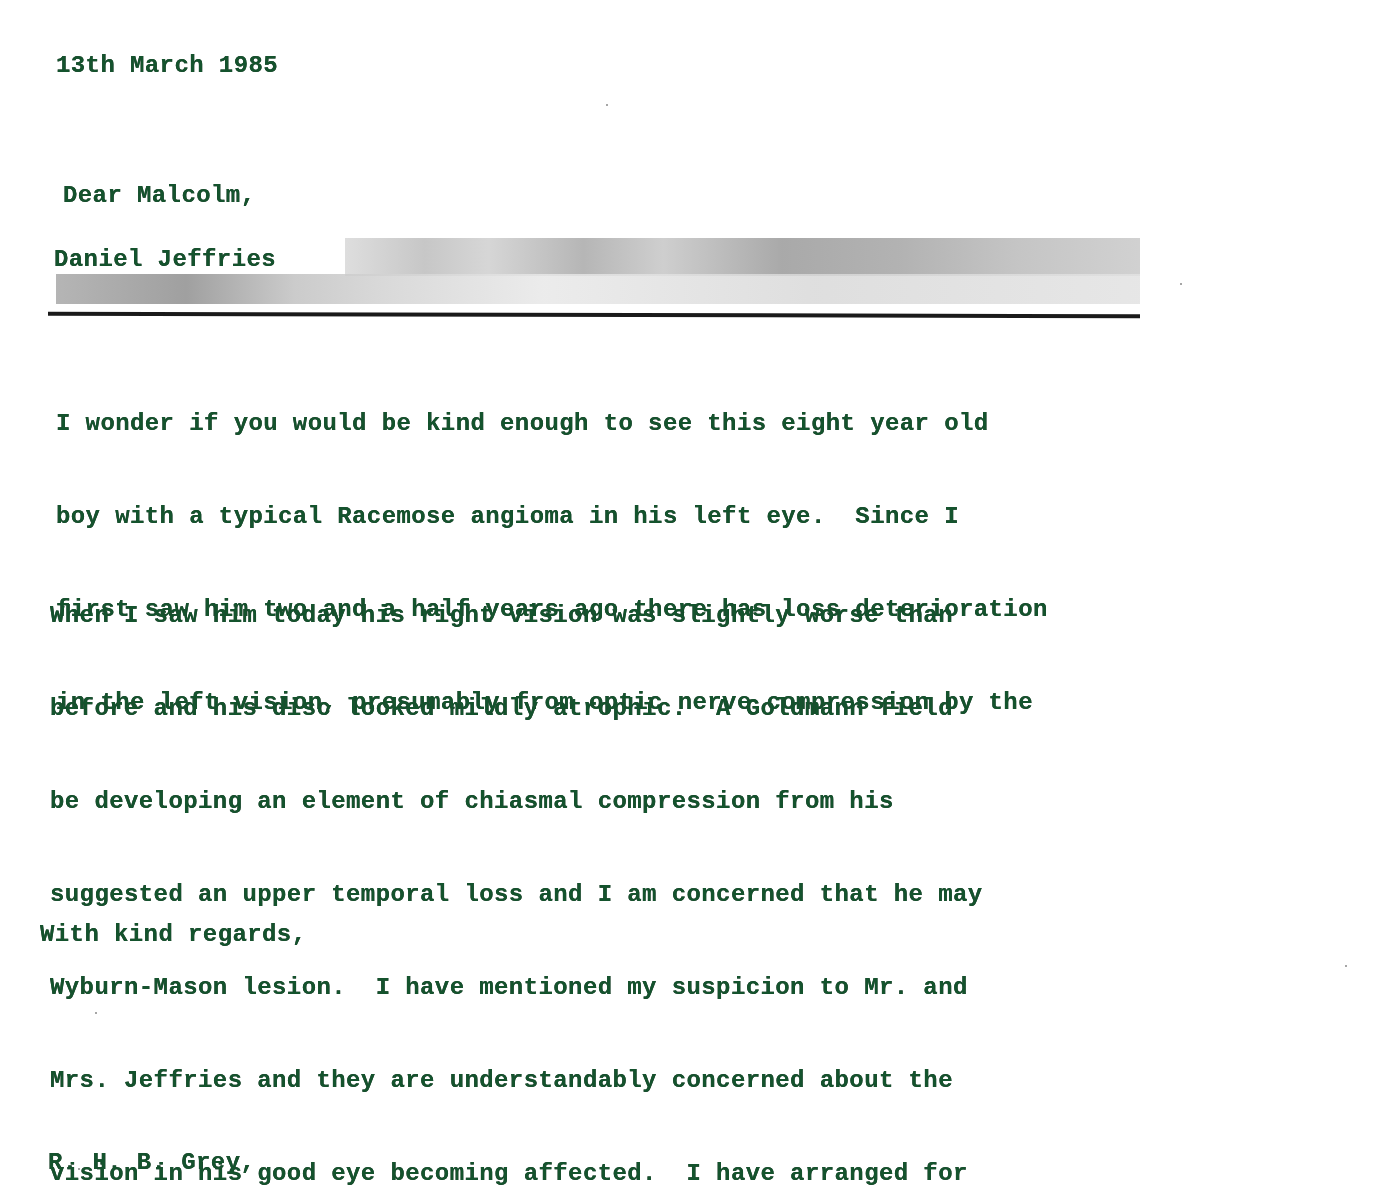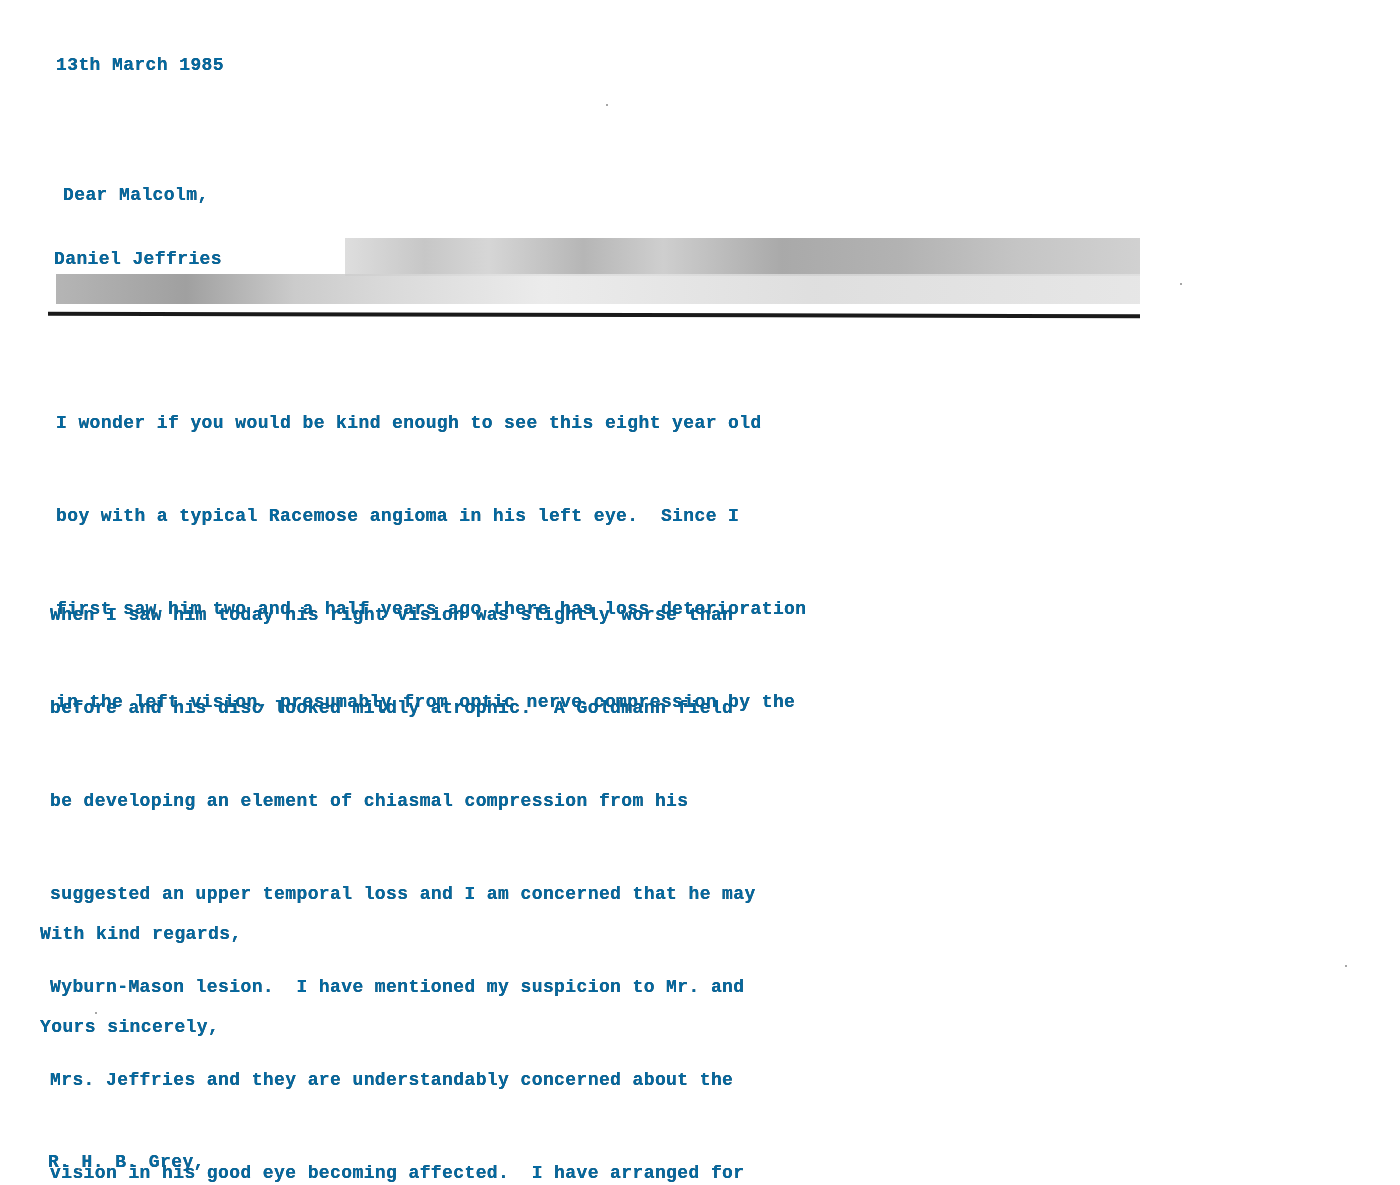--- a/index.html
+++ b/index.html
@@ -4,26 +4,26 @@
 <style>
   html, body { margin: 0; padding: 0; background: #ffffff; }
   body {
     width: 1400px; height: 1185px; position: relative; overflow: hidden;
     font-family: "Liberation Mono", "DejaVu Sans Mono", monospace;
     color: #1a1a1a;
   }
   .typed {
     position: absolute;
     font-family: "Liberation Mono", "DejaVu Sans Mono", monospace;
-    font-size: 18px;
+    font-size: 24px;
     font-weight: bold;
     letter-spacing: 0.4px;
     line-height: 31px;
     white-space: pre;
-    color: #0369a1;
+    color: #14532d;
     text-shadow: 0 0 0.6px #333;
   }
   .date { left: 56px; top: 50px; }
   .salutation { left: 54px; top: 180px; margin-left: 9px; }
   .re-name { left: 54px; top: 244px; }
   .redaction {
     position: absolute; left: 345px; top: 238px; width: 795px; height: 38px;
     background: linear-gradient(90deg,#d8d8d8 0%,#bdbdbd 10%,#cfcfcf 18%,#a9a9a9 30%,#c6c6c6 40%,#9a9a9a 55%,#a5a5a5 70%,#bbbbbb 85%,#c9c9c9 100%);
     opacity: 0.85;
   }
@@ -70,21 +70,20 @@
     <span class="line">suggested an upper temporal loss and I am concerned that he may</span>
     <span class="line">Wyburn-Mason lesion.  I have mentioned my suspicion to Mr. and</span>
     <span class="line">Mrs. Jeffries and they are understandably concerned about the</span>
     <span class="line">vision in his good eye becoming affected.  I have arranged for</span>
     
     
   </div>
 
   <div class="typed closing">
     <span class="line">With kind regards,</span>
-    <span class="line">Yours sincerely,</span>
   </div>
 
   <div class="typed sig">
     <span class="line">R. H. B. Grey,</span>
     
   </div>
 
   <div class="speck" style="left:606px;top:104px"></div>
   <div class="speck" style="left:1180px;top:283px"></div>
   <div class="speck" style="left:1345px;top:965px"></div>

